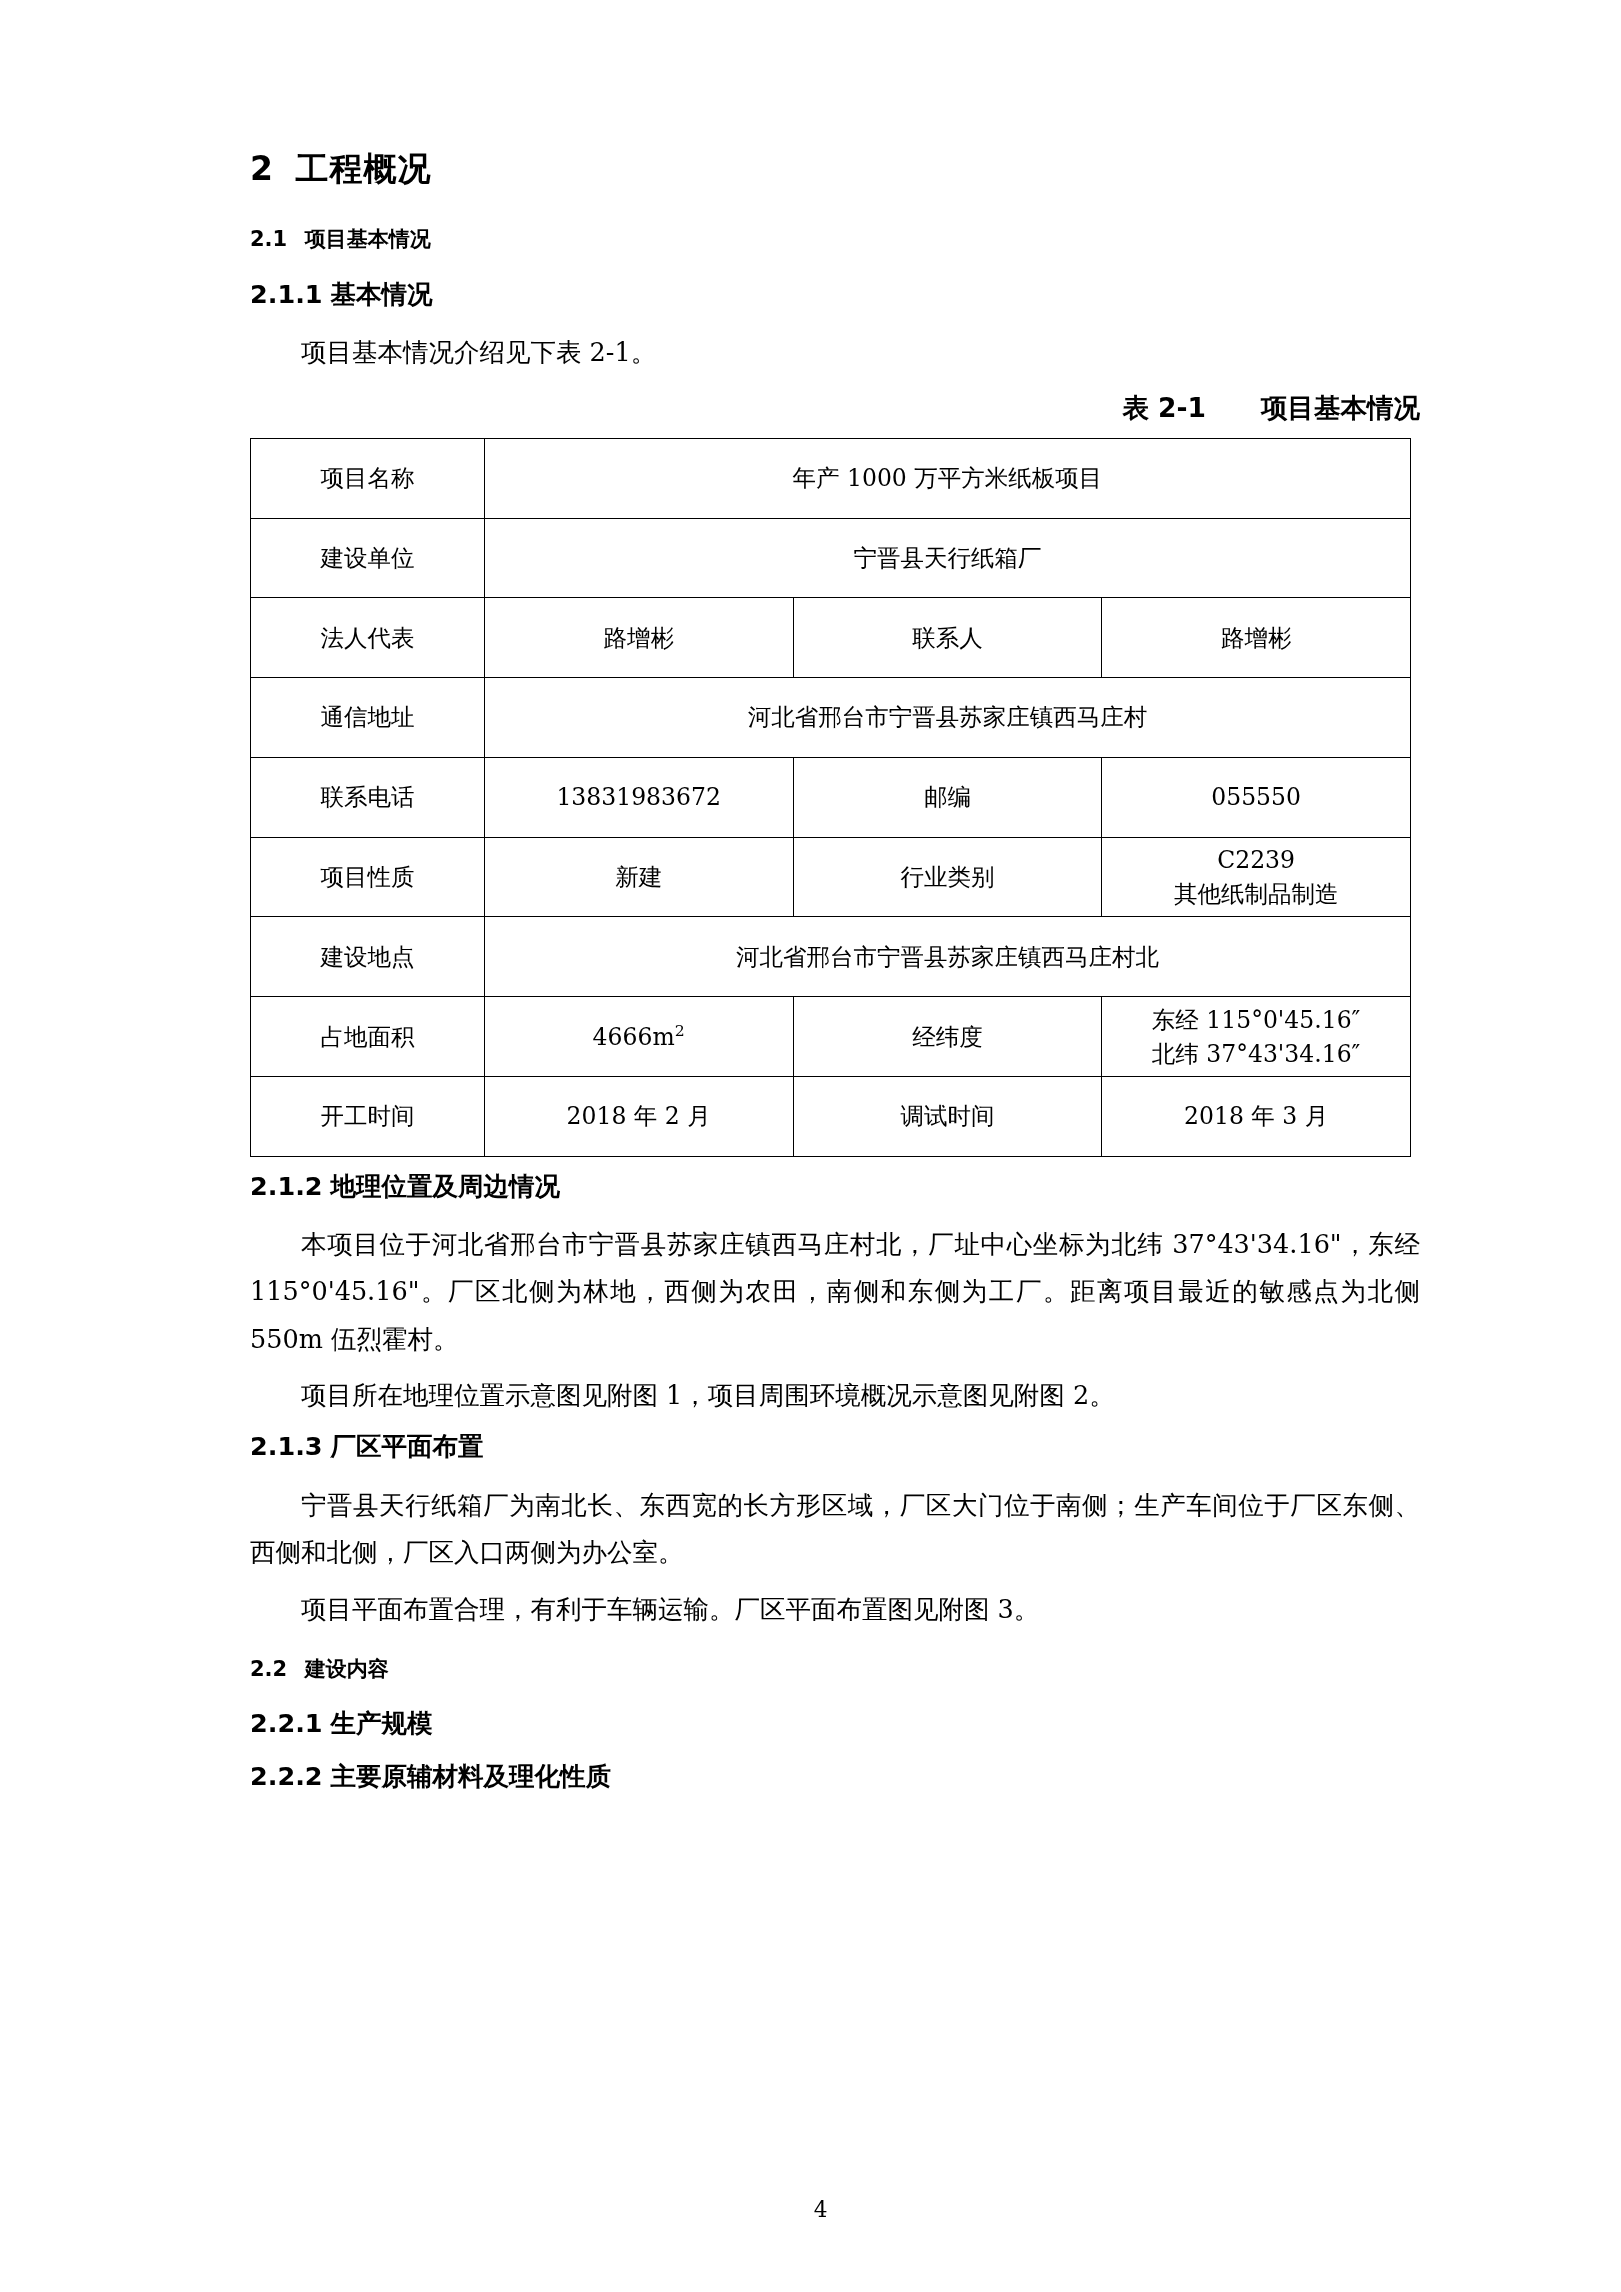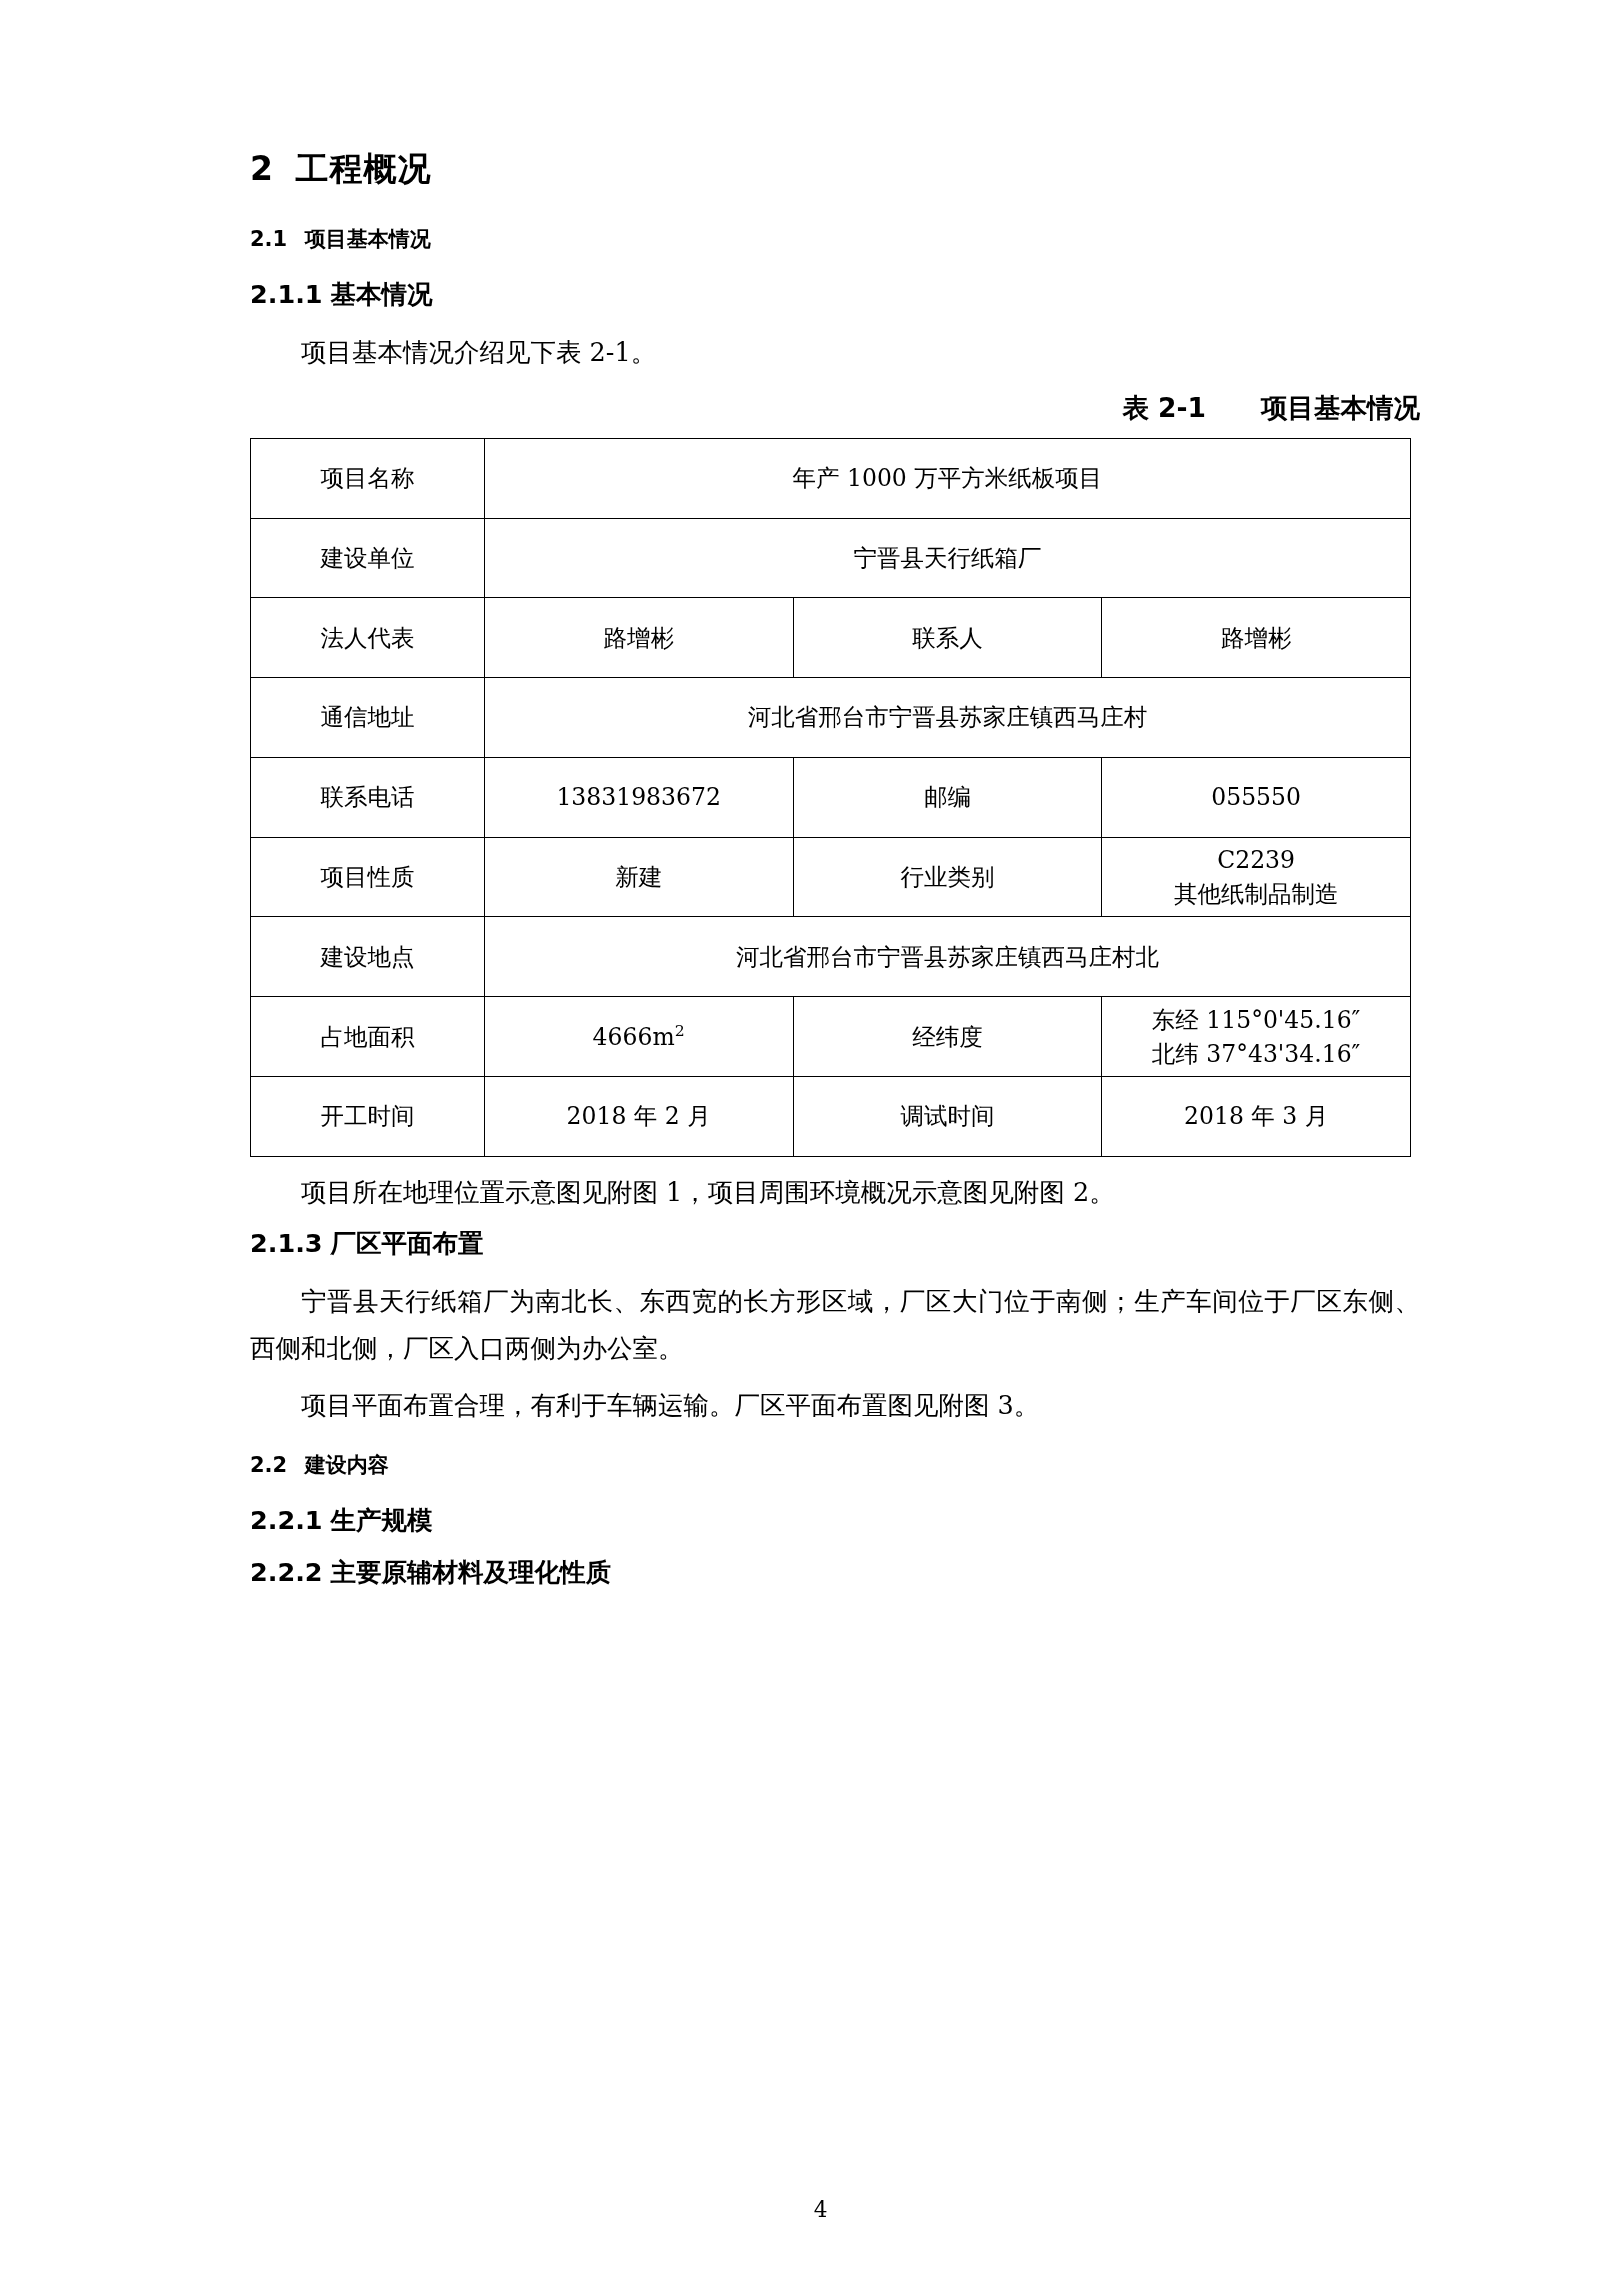--- a/index.html
+++ b/index.html
@@ -174,21 +174,25 @@
         <td class="label">开工时间</td>
         <td class="c2">2018 年 2 月</td>
         <td class="c3">调试时间</td>
         <td class="c4">2018 年 3 月</td>
       </tr>
     </tbody>
   </table>
 
   <div class="spacer-s"></div>
 
-
+  <h3 class="h3">
+    <span class="num">2.1.2</span><span>地理位置及周边情况</span>
+  </h3>
+
+  <p class="para">本项目位于河北省邢台市宁晋县苏家庄镇西马庄村北，厂址中心坐标为北纬 37°43'34.16"，东经 115°0'45.16"。厂区北侧为林地，西侧为农田，南侧和东侧为工厂。距离项目最近的敏感点为北侧 550m 伍烈霍村。</p>
   <p class="para">项目所在地理位置示意图见附图 1，项目周围环境概况示意图见附图 2。</p>
 
   <h3 class="h3">
     <span class="num">2.1.3</span><span>厂区平面布置</span>
   </h3>
 
   <p class="para">宁晋县天行纸箱厂为南北长、东西宽的长方形区域，厂区大门位于南侧；生产车间位于厂区东侧、西侧和北侧，厂区入口两侧为办公室。</p>
   <p class="para">项目平面布置合理，有利于车辆运输。厂区平面布置图见附图 3。</p>
 
   <div class="spacer-s"></div>

